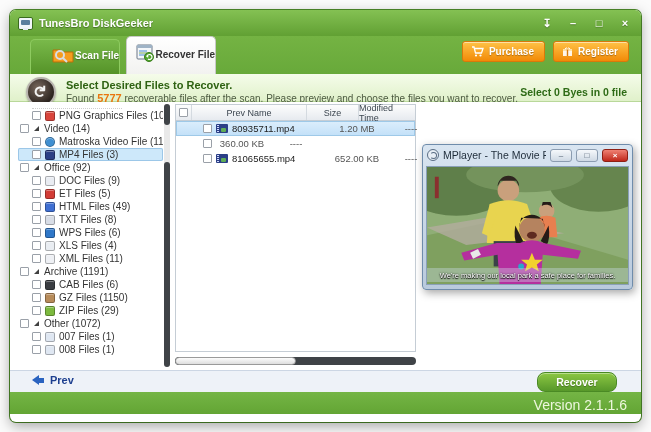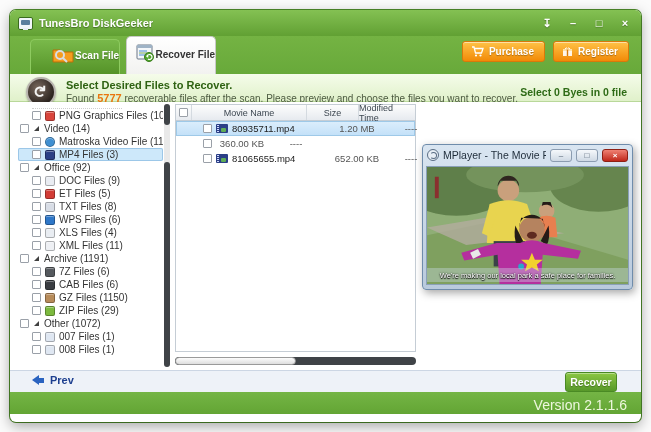--- a/index.html
+++ b/index.html
@@ -102,21 +102,21 @@
   .subtitle { position:absolute; left:0; right:0; bottom:2px; height:14px; background:rgba(205,220,235,.38);
     display:flex; align-items:center; justify-content:center; }
   .subtitle span { font-size:7.5px; color:#fff; text-shadow:0 0 2px #000, 0 1px 1px #000; white-space:nowrap; }
 
   
   .bottomstrip { height:22px; background:#eef2f8; border-top:1px solid #ccd6e4; position:relative; }
   .prev-btn { position:absolute; left:22px; top:3px; display:flex; align-items:center; gap:4px; cursor:pointer; }
   .arrow-left { width:0; height:0; border-top:5px solid transparent; border-bottom:5px solid transparent; border-right:7px solid #2a63c0; position:relative; }
   .arrow-shaft { width:6px; height:5px; background:#2a63c0; margin-left:-1px; }
   .prev-label { font-size:11px; font-weight:bold; color:#1d3f8f; margin-left:2px; }
-  .recover-btn { position:absolute; right:24px; top:1px; width:52px; height:20px; border-radius:3px;
+  .recover-btn { position:absolute; right:24px; top:1px; width:80px; height:20px; border-radius:8px;
     background:linear-gradient(#8cc743,#57982a); border:1px solid #4a8a24; color:#fff; font-size:10.5px; font-weight:bold;
     display:flex; align-items:center; justify-content:center; text-shadow:0 1px 1px rgba(0,0,0,.3);
     box-shadow:inset 0 1px 0 rgba(255,255,255,.4); cursor:pointer; }
   .footer { height:22px; background:linear-gradient(#74b545,#63a534); position:relative; }
   .version { position:absolute; right:14px; top:5px; font-size:14px; color:#edf7dd; }
 </style>
 </head>
 <body>
 
 <div class="app-window">
@@ -218,20 +218,25 @@
           <span class="ficon" style="background: rgb(233, 236, 242);"></span>
           <span class="lbl">DOC Files (9)</span>
         </div>
         <div class="trow file">
           <span class="cb"></span>
           <span class="ficon" style="background: rgb(210, 60, 54);"></span>
           <span class="lbl">ET Files (5)</span>
         </div>
         <div class="trow file">
           <span class="cb"></span>
+          <span class="ficon" style="background: rgb(63, 111, 210);"></span>
+          <span class="lbl">HTML Files (49)</span>
+        </div>
+        <div class="trow file">
+          <span class="cb"></span>
           <span class="ficon" style="background: rgb(216, 221, 230);"></span>
           <span class="lbl">TXT Files (8)</span>
         </div>
         <div class="trow file">
           <span class="cb"></span>
           <span class="ficon" style="background: rgb(47, 119, 200);"></span>
           <span class="lbl">WPS Files (6)</span>
         </div>
         <div class="trow file">
           <span class="cb"></span>
@@ -240,25 +245,20 @@
         </div>
         <div class="trow file">
           <span class="cb"></span>
           <span class="ficon" style="background: rgb(238, 240, 244);"></span>
           <span class="lbl">XML Files (11)</span>
         </div>
         <div class="trow group">
           <span class="cb"></span>
           <span class="tri"></span>
           <span class="lbl">Archive (1191)</span>
-        </div>
-        <div class="trow file">
-          <span class="cb"></span>
-          <span class="ficon" style="background: rgb(85, 89, 94);"></span>
-          <span class="lbl">7Z Files (6)</span>
         </div>
         <div class="trow file">
           <span class="cb"></span>
           <span class="ficon" style="background: rgb(58, 61, 66);"></span>
           <span class="lbl">CAB Files (6)</span>
         </div>
         <div class="trow file">
           <span class="cb"></span>
           <span class="ficon" style="background: rgb(183, 139, 90);"></span>
           <span class="lbl">GZ Files (1150)</span>
@@ -287,21 +287,21 @@
     <div class="v-scroll">
       <div class="v-thumb-cap"></div>
       <div class="v-thumb"></div>
     </div>
 
     <div class="filetable">
       <div class="thead">
         <div class="th col-cb">
             <span class="cb"></span>
           </div>
-        <div class="th col-name">Movie Name</div>
+        <div class="th col-name">Prev Name</div>
         <div class="th col-size">Size</div>
         <div class="th col-time">Modified Time</div>
       </div>
       <div id="tbody">
           <div class="trow2 sel">
             <div class="td col-cb">
               <span class="cb tcb"></span>
             </div>
             <div class="td col-name">
               <span class="vicon"></span>

